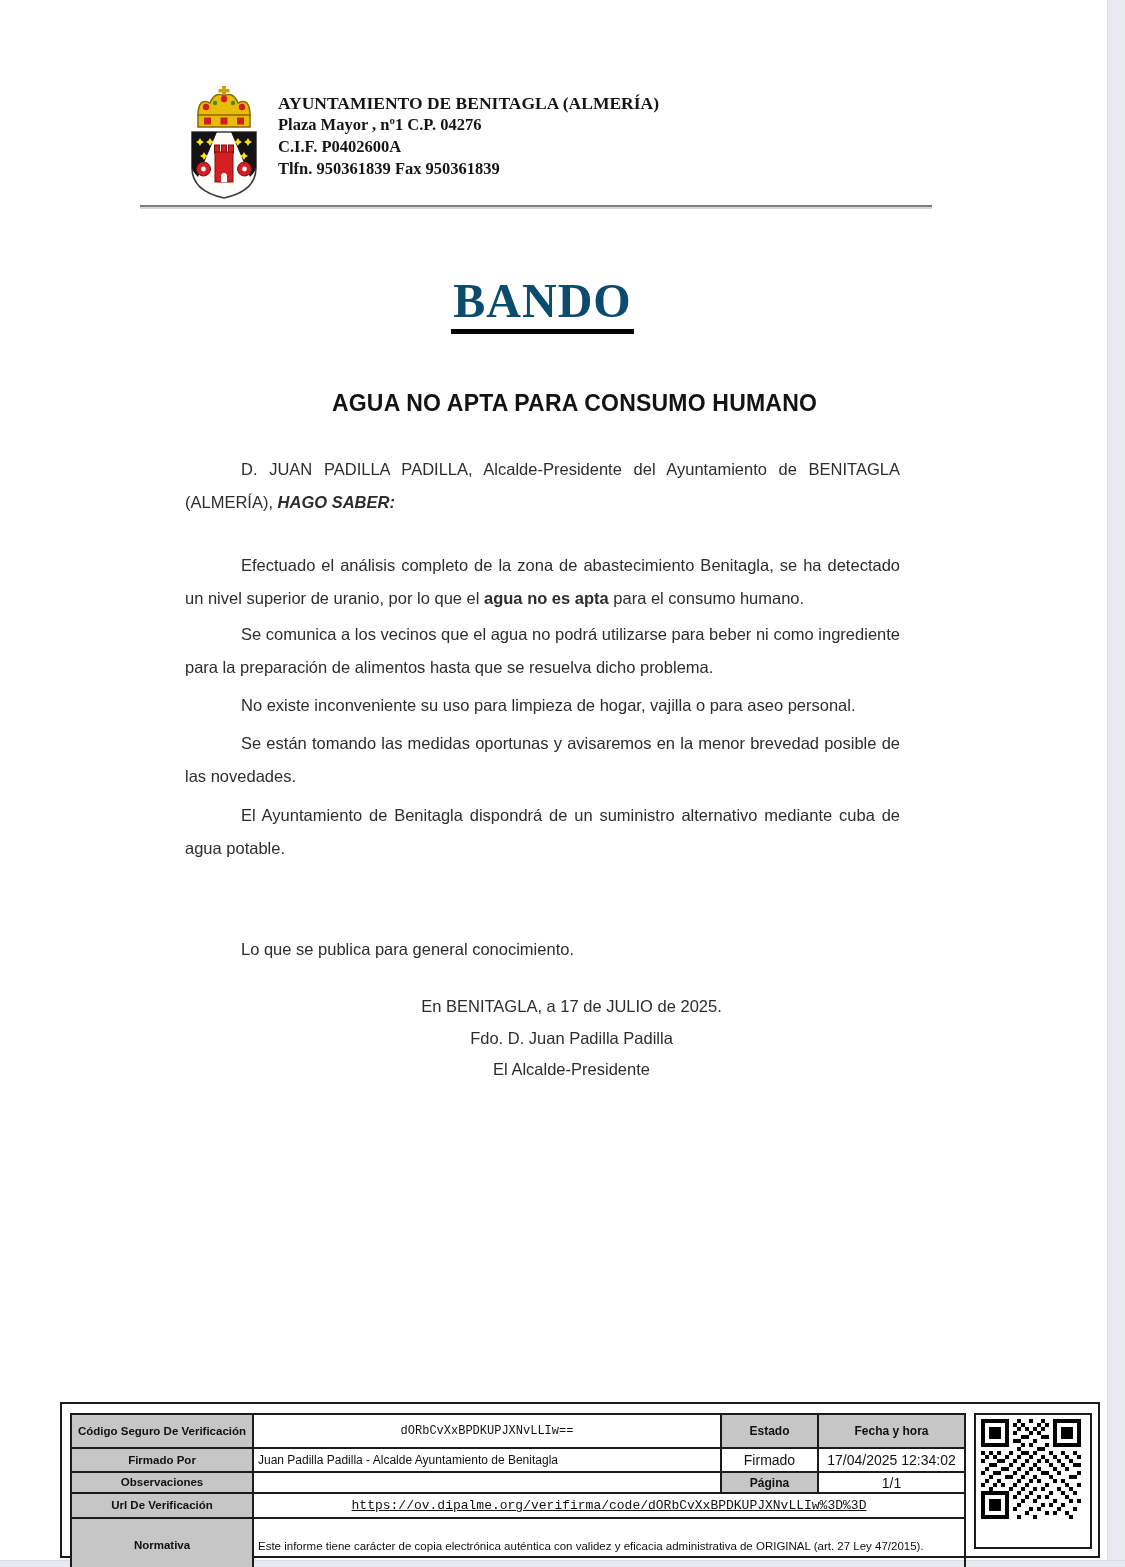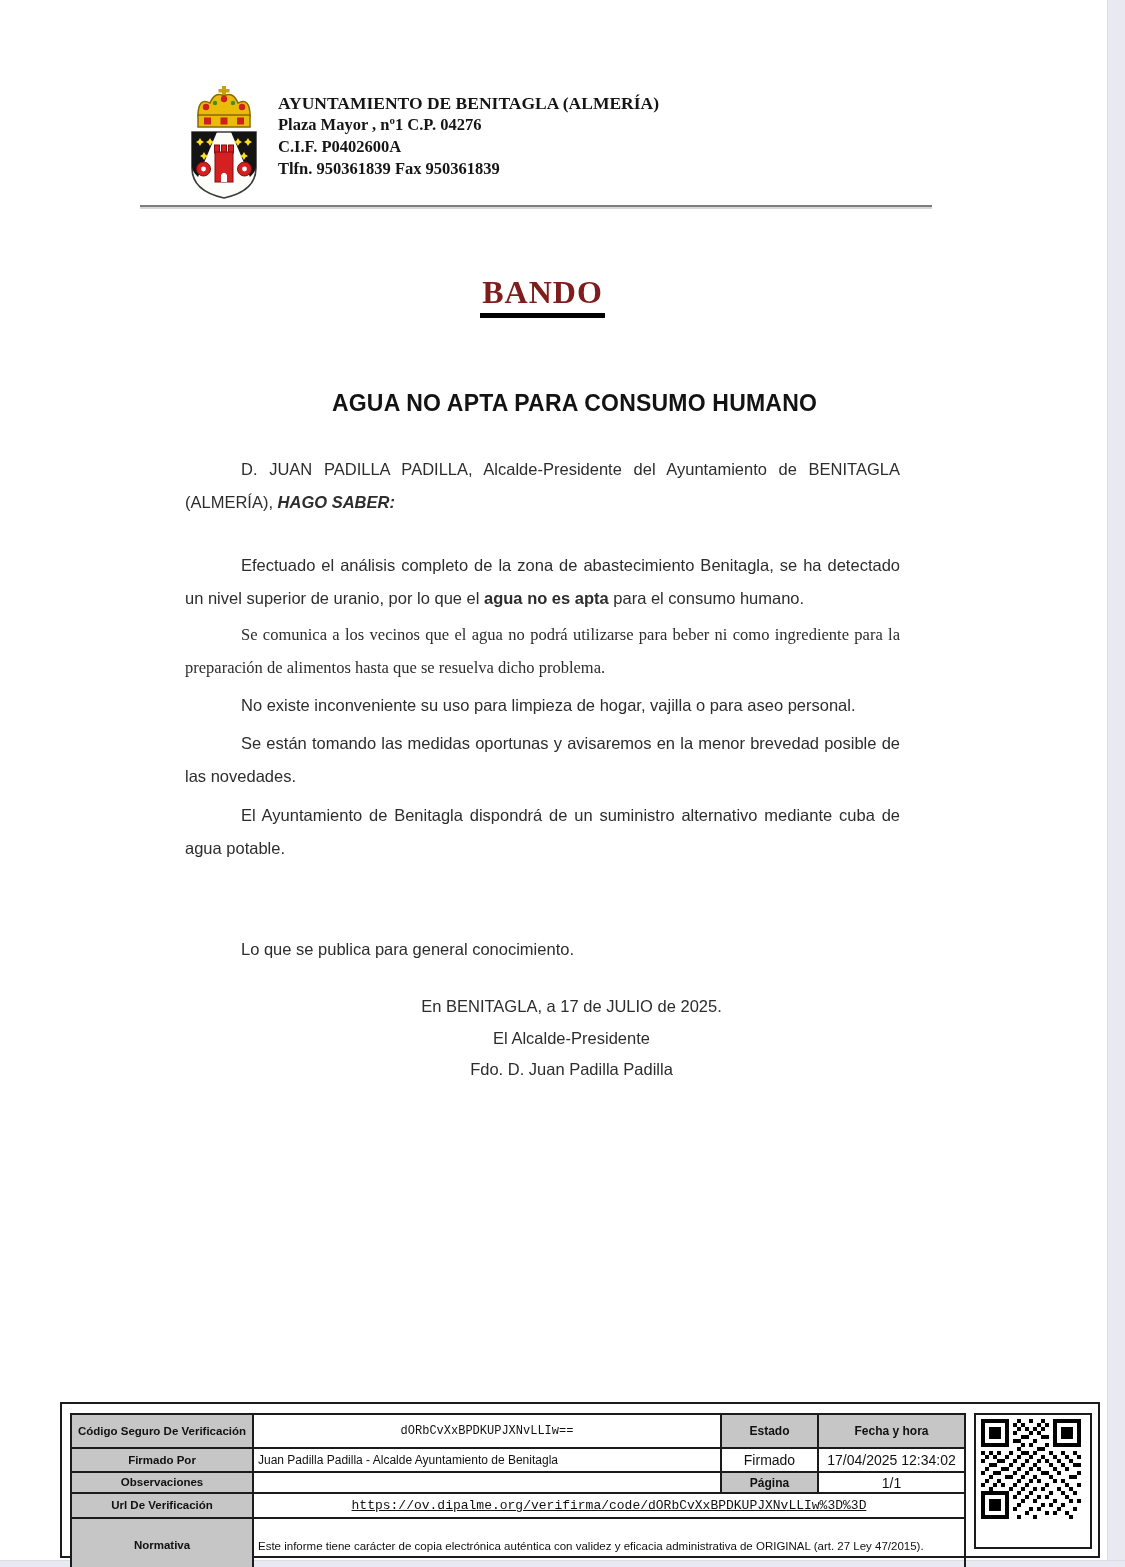--- a/index.html
+++ b/index.html
@@ -17,33 +17,33 @@
   .crest  { width:82px; height:118px; flex:0 0 auto; }
   .header-text { font-family:"Liberation Serif", serif; font-weight:bold; color:#151515; padding-top:8px; }
   .header-text .org  { font-size:17.5px; line-height:22px; }
   .header-text .sub  { font-size:16.5px; line-height:22px; }
   .header-rule { position:absolute; left:140px; top:205px; width:792px; height:2px; background:#7d7d7d; box-shadow:0 2px 0 #d8d8d8; }
 
   
   .title-wrap { position:absolute; left:185px; top:276px; width:715px; text-align:center; }
   .title-wrap .title {
     display:inline-block; font-family:"Liberation Serif", serif; font-weight:bold;
-    font-size:32px; line-height:1.05; letter-spacing:1px; color:#7f1d1d;
+    font-size:48px; line-height:1.05; letter-spacing:1px; color:#0c4a6e;
     border-bottom:5px solid #000; padding:0 2px 3px 2px;
   }
   .subtitle {
     position:absolute; left:185px; top:390px; width:715px; box-sizing:border-box; padding-left:64px;
     text-align:center; font-size:23px; font-weight:bold; color:#131313; letter-spacing:0.2px;
   }
 
   
   .doc-body { position:absolute; left:185px; top:453px; width:715px; font-size:16.5px; line-height:33px; text-align:justify; color:#2d2d2d; }
   .doc-body p { margin:0; text-indent:56px; }
   .p2 { margin-top:30px !important; }
-  .p3 { margin-top:3px  !important;font-family:Liberation Serif, serif; }
+  .p3 { margin-top:3px  !important; }
   .p4 { margin-top:5px  !important; }
   .p5 { margin-top:5px  !important; }
   .p6 { margin-top:6px  !important; }
   .p7 { margin-top:68px !important; }
   .hago { font-weight:bold; font-style:italic; }
   .bold { font-weight:bold; }
 
   .signoff { margin-top:25px; padding-left:58px; text-align:center; line-height:31.5px; }
   .signoff div { text-indent:0; }
 
@@ -129,22 +129,22 @@
 <div class="doc-body">
   <p><span>D. JUAN PADILLA PADILLA, Alcalde-Presidente del Ayuntamiento de BENITAGLA (ALMERÍA), </span><span class="hago">HAGO SABER:</span></p>
   <p class="p2"><span>Efectuado el análisis completo de la zona de abastecimiento Benitagla, se ha detectado un nivel superior de uranio, por lo que el </span><span class="bold">agua no es apta</span><span> para el consumo humano.</span></p>
   <p class="p3">Se comunica a los vecinos que el agua no podrá utilizarse para beber ni como ingrediente para la preparación de alimentos hasta que se resuelva dicho problema.</p>
   <p class="p4">No existe inconveniente su uso para limpieza de hogar, vajilla o para aseo personal.</p>
   <p class="p5">Se están tomando las medidas oportunas y avisaremos en la menor brevedad posible de las novedades.</p>
   <p class="p6">El Ayuntamiento de Benitagla dispondrá de un suministro alternativo mediante cuba de agua potable.</p>
   <p class="p7">Lo que se publica para general conocimiento.</p>
   <div class="signoff">
     <div>En BENITAGLA, a 17 de JULIO de 2025.</div>
+    <div>Fdo. D.  Juan Padilla Padilla</div>
     <div>El Alcalde-Presidente</div>
-    <div>Fdo. D.  Juan Padilla Padilla</div>
   </div>
 </div>
 
 <div class="footer-box">
   <table class="vt">
     <colgroup>
         <col class="c1">
         <col class="c2">
         <col class="c3">
         <col class="c4">

